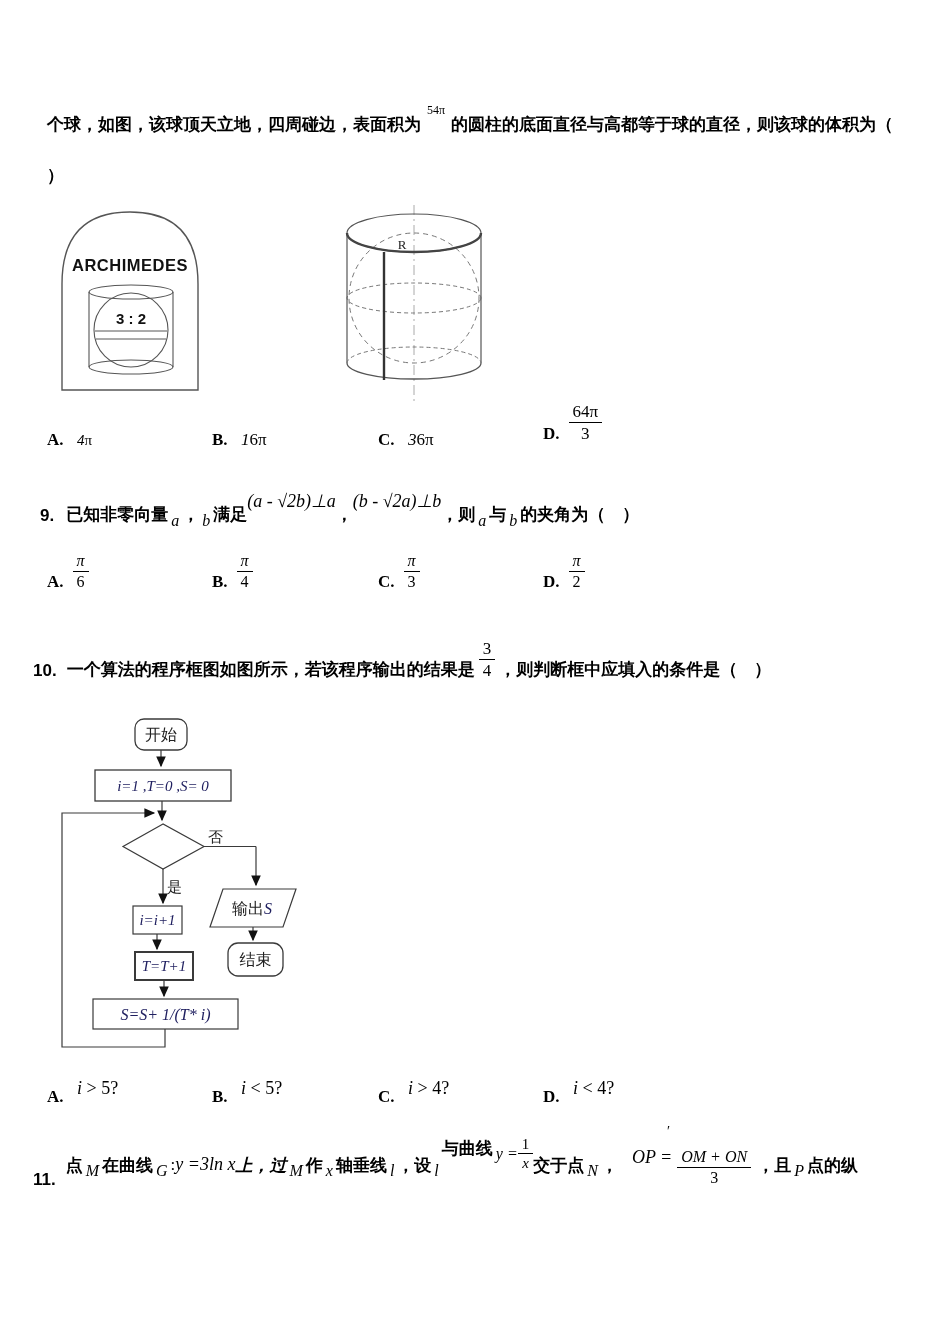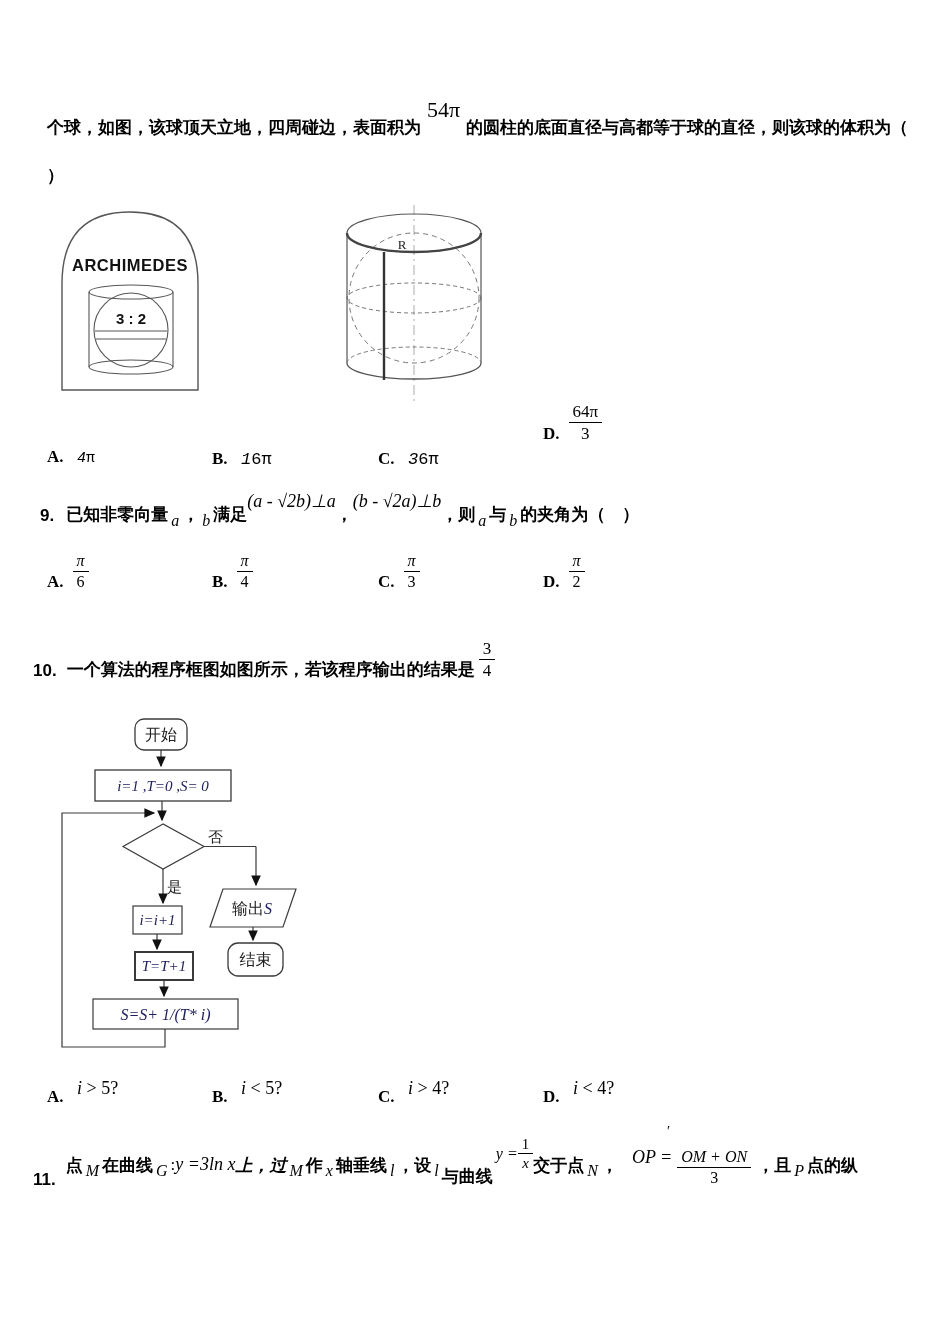--- a/index.html
+++ b/index.html
@@ -3,35 +3,35 @@
 <meta charset="utf-8">
 <style>
   html,body{margin:0;padding:0;background:#ffffff;}
   body{width:950px;height:1344px;position:relative;overflow:hidden;
        font-family:"Liberation Sans",sans-serif;color:#000;}
   .abs{position:absolute;}
   .nowrap{white-space:nowrap;}
   .cn{font-weight:700;font-size:17px;color:#000;}
   .srf{font-family:"Liberation Serif",serif;}
   .it{font-style:italic;}
-  .sup54{font-family:"Liberation Serif",serif;font-size:22px;font-weight:400;
+  .sup54{font-family:"Liberation Serif",serif;font-size:12px;font-weight:400;
          position:relative;top:-16px;margin:0 6px;}
   .subvar{font-family:"Liberation Serif",serif;font-style:italic;font-size:16px;
           font-weight:400;position:relative;top:4px;margin:0 3px;}
   .fml{font-family:"Liberation Serif",serif;font-style:italic;font-size:18px;
        font-weight:400;}
   .row-end{display:flex;align-items:flex-end;}
   .frac{display:inline-flex;flex-direction:column;align-items:center;
         font-family:"Liberation Serif",serif;font-size:16px;line-height:1.25;}
   .frac .fn{border-bottom:1.2px solid #000;padding:0 4px;text-align:center;}
   .frac .fd{padding:0 4px;text-align:center;}
   .opt{position:absolute;white-space:nowrap;}
   .opt-label{font-family:"Liberation Serif",serif;font-weight:700;font-size:17px;
              margin-right:9px;}
-  .opt-math{font-family:Liberation Mono, monospace;font-size:17px;display:inline-block;margin-top:20px;}
+  .opt-math{font-family:Liberation Serif, serif;font-size:17px;display:inline-block;}
   .opt-math::first-letter{font-style:italic;}
   .opt-flex{position:absolute;display:flex;align-items:flex-end;white-space:nowrap;}
   .q10-opt-val{font-family:"Liberation Serif",serif;font-size:18px;display:inline-block;
                position:relative;top:-8px;}
   .q10-opt-val::first-letter{font-style:italic;}
   .fc-cn{font:400 16px "Liberation Sans",sans-serif;fill:#222;}
   .fc-sm{font:400 15px "Liberation Sans",sans-serif;fill:#222;}
   .fc-math{font:italic 15px "Liberation Serif",serif;fill:#202060;}
   .fc-math16{font:italic 16px "Liberation Serif",serif;fill:#202060;}
   svg{display:block;}
@@ -146,20 +146,21 @@
   </span>
 </div>
 
 <div class="abs row-end nowrap" style="left:33px;top:633px;height:48px;">
   <span class="cn">10.</span>
   <span class="cn" style="margin-left:10px;">一个算法的程序框图如图所示，若该程序输出的结果是</span>
   <span class="frac" style="font-size:17px;margin:0 4px;">
     <span class="fn">3</span>
     <span class="fd">4</span>
   </span>
+  <span class="cn">，则判断框中应填入的条件是（　）</span>
 </div>
 
 <svg class="abs" style="left:55px;top:703px;" width="260" height="352" viewBox="0 0 260 352">
   <defs>
     <marker id="ah" markerWidth="10" markerHeight="10" refX="8" refY="4" orient="auto">
       <path d="M0,0 L9,4 L0,8 Z" fill="#111"></path>
     </marker>
   </defs>
   <g stroke="#3a3a3a" stroke-width="1.2" fill="none">
     <line x1="106" y1="47" x2="106" y2="63" marker-end="url(#ah)"></line>
@@ -218,21 +219,21 @@
   <span class="srf" style="font-size:17px;margin-bottom:15px;"> : </span>
   <span class="fml" style="margin-bottom:15px;">y =3ln x</span>
   <span class="cn" style="margin-bottom:13px;font-style:italic;">上，过</span>
   <span class="subvar" style="position:static;margin-bottom:10px;">M</span>
   <span class="cn" style="margin-bottom:13px;">作</span>
   <span class="subvar" style="position:static;margin-bottom:10px;">x</span>
   <span class="cn" style="margin-bottom:13px;">轴垂线</span>
   <span class="subvar" style="position:static;margin-bottom:10px;">l</span>
   <span class="cn" style="margin-bottom:13px;">，设</span>
   <span class="subvar" style="position:static;margin-bottom:10px;">l</span>
-  <span class="cn" style="margin-bottom:2px;">与曲线</span>
+  <span class="cn" style="margin-bottom:30px;">与曲线</span>
   <span class="fml" style="font-size:16px;margin-bottom:27px;margin-left:3px;">y =</span>
   <span class="frac" style="font-size:15px;margin-bottom:17px;">
     <span class="fn">1</span>
     <span class="fd it">x</span>
   </span>
   <span class="cn" style="margin-bottom:13px;">交于点</span>
   <span class="subvar" style="position:static;margin-bottom:10px;">N</span>
   <span class="cn" style="margin-bottom:13px;">，</span>
   <span style="display:inline-flex;margin:0 6px 2px 14px;">
     <span class="fml" style="font-size:18px;margin-right:5px;">OP =</span>

